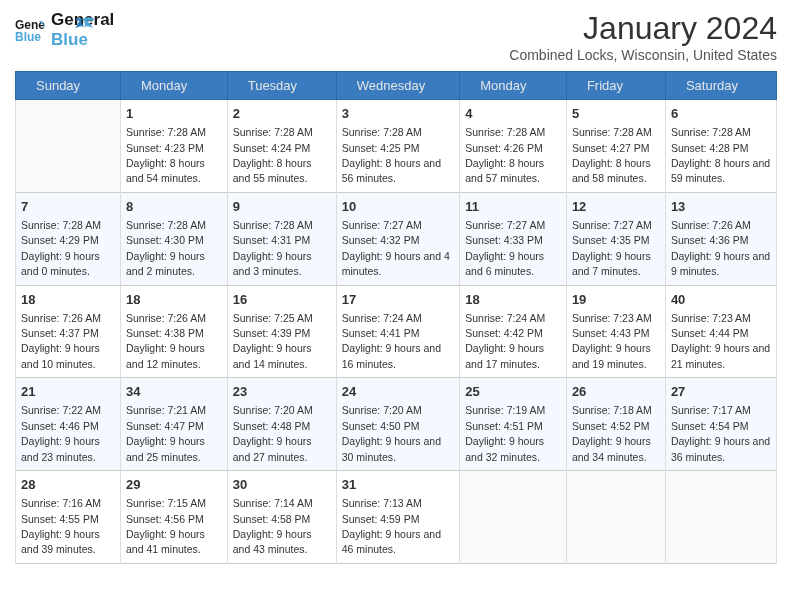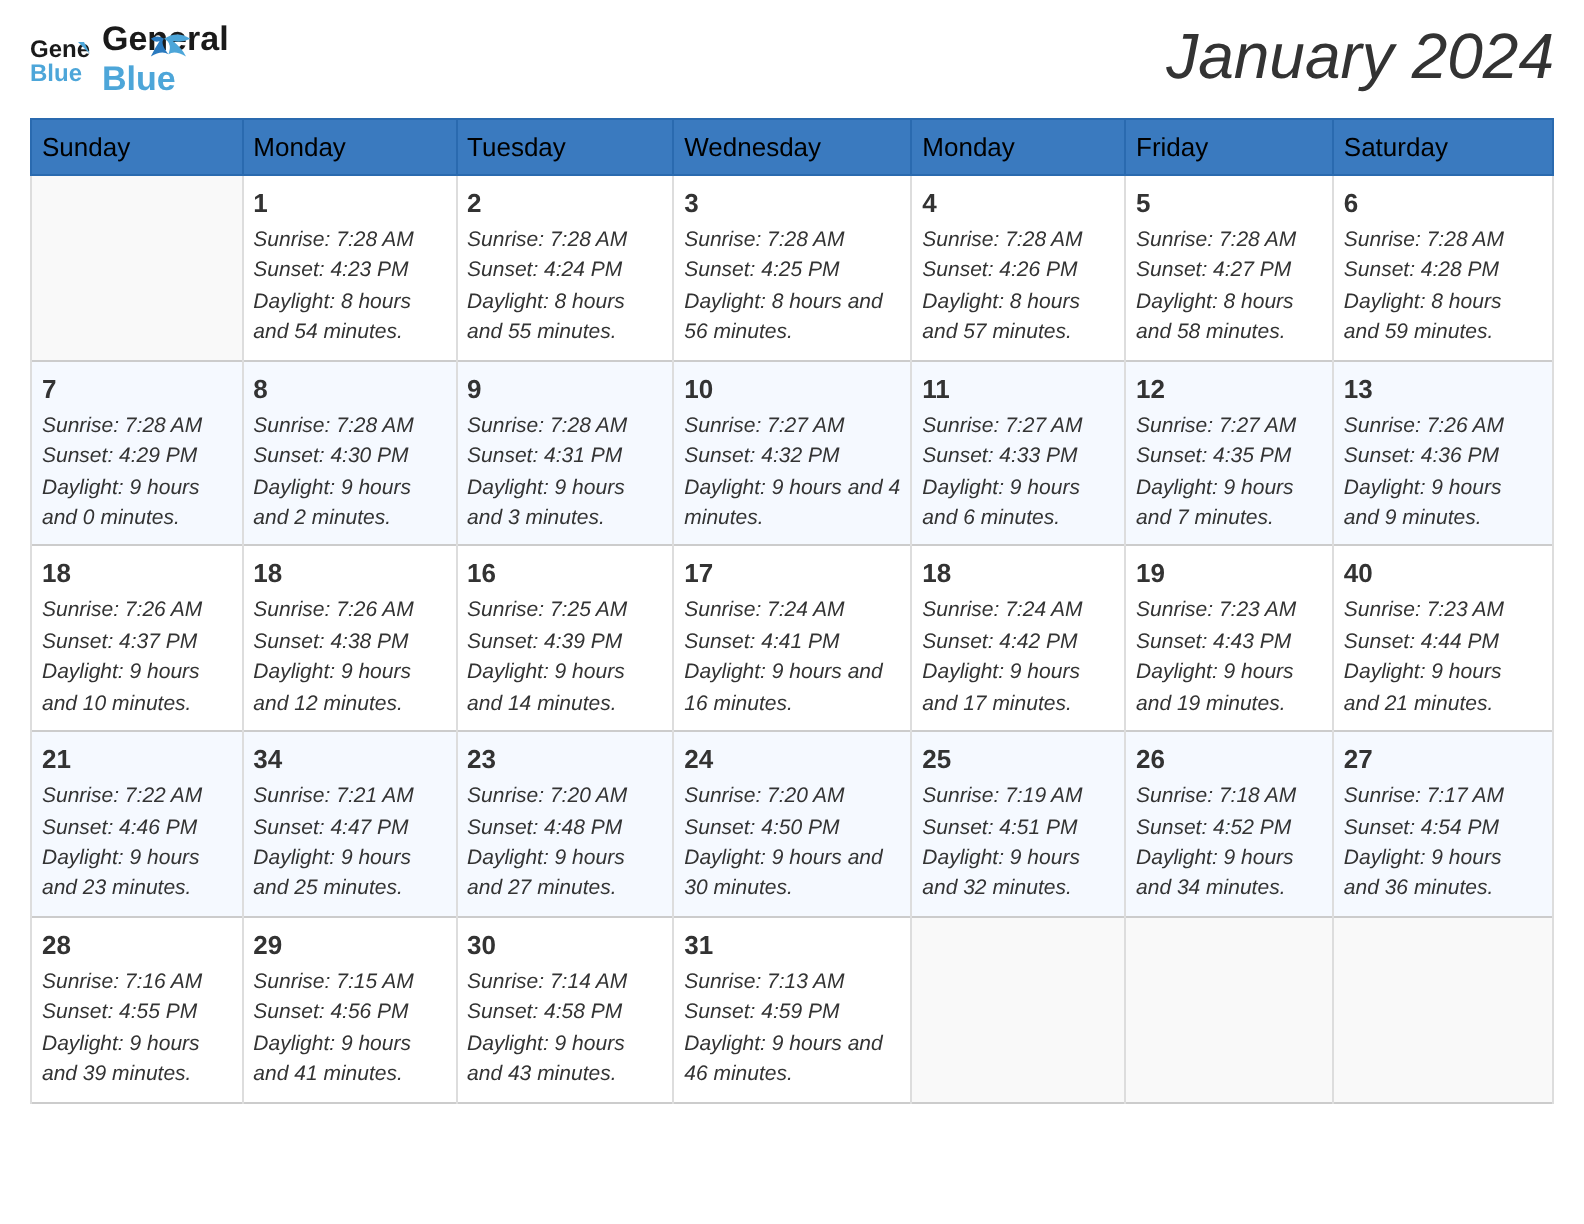--- a/index.html
+++ b/index.html
@@ -20,40 +20,39 @@
       display: flex;
       align-items: center;
       gap: 4px;
     }
     .logo-icon {
       width: 30px;
       height: 30px;
     }
     .title-block {
       text-align: right;
-      font-style: italic;
     }
     .month-title {
       font-size: 32px;
       color: #333;
       font-weight: normal;
     }
     .subtitle {
       font-size: 14px;
       color: #555;
     }
     table {
       width: 100%;
       border-collapse: collapse;
       font-size: 11px;
     }
     thead th {
       background: #3a7abf;
-      color: #000000;
-      padding: 6px 5px;
+      color: #e5e5e5;
+      padding: 6px 20px;
       text-align: left;
       font-size: 13px;
       font-weight: normal;
       border: 1px solid #2a6aaf;
     }
     tbody tr {
       border-bottom: 1px solid #ccc;
     }
     tbody td {
       vertical-align: top;
@@ -66,21 +65,20 @@
     }
     .day-num {
       font-size: 13px;
       font-weight: bold;
       display: block;
       margin-bottom: 2px;
     }
     .day-info {
       font-size: 10.5px;
       color: #333;
-      font-style: italic;
     }
     tbody tr:nth-child(even) td {
       background: #f5f9ff;
     }
     tbody tr:nth-child(odd) td {
       background: #fff;
     }
     .empty-cell {
       background: #f9f9f9 !important;
     }
@@ -99,20 +97,21 @@
       <span style="font-size:17px;font-weight:bold;color:#1a1a1a;">General</span>
       <span style="font-size:17px;font-weight:bold;color:#4da6d9;">Blue</span>
     </div>
     <svg viewBox="0 0 24 20" width="28" height="22" style="margin-left:-50px;margin-top:-8px;">
       <path d="M12 4 Q18 0 24 4 Q20 6 16 5 Q20 8 22 12 Q17 9 14 11 Q16 6 12 4Z" fill="#4da6d9"></path>
       <path d="M12 4 Q9 2 6 4 Q8 6 10 5 Q8 8 6 12 Q11 9 14 11 Q10 6 12 4Z" fill="#2a7abf"></path>
     </svg>
   </div>
   <div class="title-block">
     <div class="month-title">January 2024</div>
+    <div class="subtitle">Combined Locks, Wisconsin, United States</div>
   </div>
 </div>
 
 <table>
   <thead>
     <tr>
     <th>Sunday</th>
         <th>Monday</th>
         <th>Tuesday</th>
         <th>Wednesday</th>

